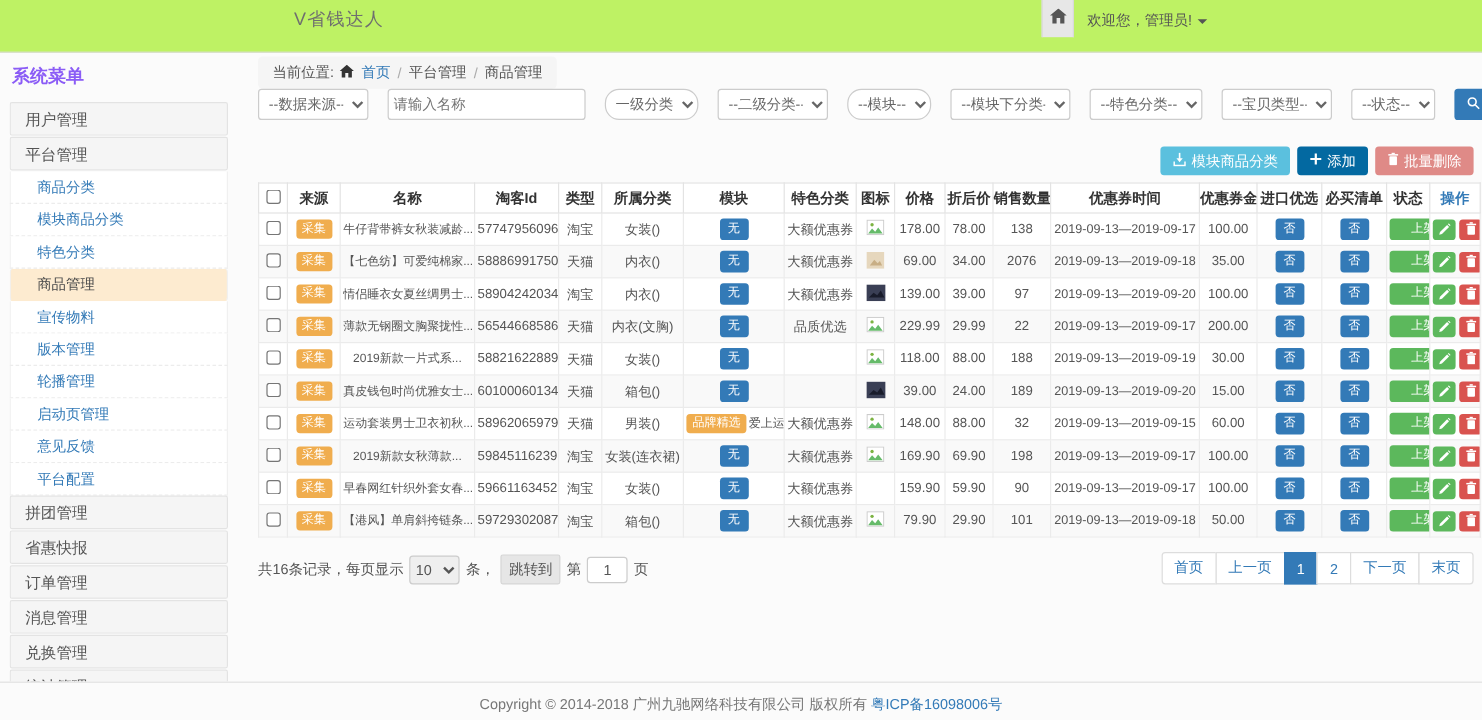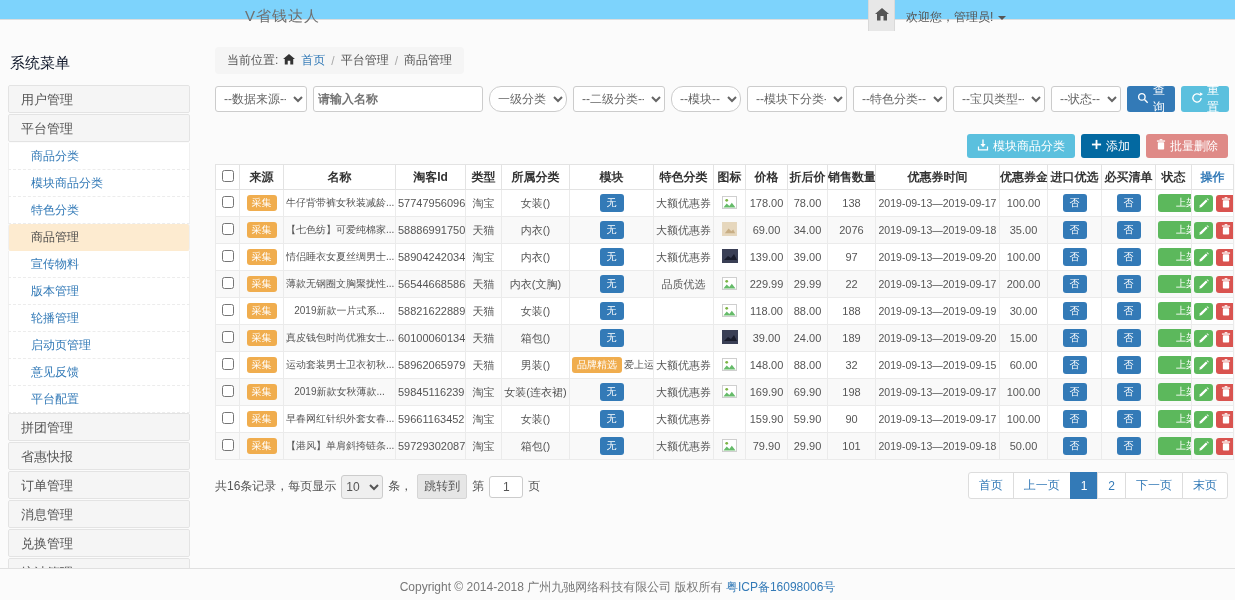--- a/index.html
+++ b/index.html
@@ -1,39 +1,39 @@
 <!DOCTYPE html>
 <html><head>
 <meta charset="utf-8">
 <style>
   *{box-sizing:border-box;margin:0;padding:0}
   html,body{width:1235px;height:600px;overflow:hidden}
   body{font-family:"Liberation Sans","DejaVu Sans",sans-serif;background:#fbfbfb;color:#555;position:relative}
 
   
-  .topbar{height:20px;background:#7dd3fc;border-bottom:1px solid #ddd;position:relative}
+  .topbar{height:44px;background:#bef264;border-bottom:1px solid #ddd;position:relative}
   .topbar-title{position:absolute;left:245px;top:7px;font-size:15px;color:#6f6f6f;letter-spacing:1px}
   .home-box{position:absolute;left:868px;top:0;width:27px;height:31px;background:#e7e7e7;border-left:1px solid #d9d9d9;border-right:1px solid #d9d9d9;display:flex;align-items:center;justify-content:center;cursor:pointer}
   .welcome{position:absolute;left:906px;top:9px;font-size:12px;color:#555;display:flex;align-items:center;gap:5px;cursor:pointer}
   .caret{width:0;height:0;border-left:4px solid transparent;border-right:4px solid transparent;border-top:4px solid #555;display:inline-block}
 
   
   .sidebar{position:absolute;left:8px;top:46px;width:182px;height:522px;overflow:hidden}
-  .sb-title{font-size:15px;font-weight:normal;color:#0f172a;padding:8px 2px 12px 2px}
+  .sb-title{font-size:15px;font-weight:bold;color:#8b5cf6;padding:8px 2px 12px 2px}
   .sb-header{height:28px;line-height:27px;padding-left:12px;background:#f5f5f5;border:1px solid #e3e3e3;border-radius:2px;margin-bottom:1px;font-size:13px;color:#555;cursor:pointer;background-clip:padding-box}
   .sb-sub{height:27px;line-height:26px;padding-left:22px;font-size:12px;color:#337ab7;background:#fff;border-bottom:1px dashed #ececec;border-left:1px solid #f0f0f0;border-right:1px solid #f0f0f0;cursor:pointer;white-space:nowrap}
   .sb-sub.active{background:#fdebd0;border-radius:3px;color:#4a4a4a;border-bottom-color:transparent}
 
   
   .main{position:absolute;left:215px;top:32px;width:1013px;padding-top:15px}
   .crumb{display:inline-flex;align-items:center;gap:5px;background:#f5f5f5;border-radius:4px;padding:5px 12px;font-size:12px;color:#555}
   .crumb .link{color:#337ab7;cursor:pointer}
   .crumb .sep{color:#aaa;padding:0 2px}
 
-  .filters{margin-top:12px;display:flex;align-items:center;gap:6px}
+  .filters{display:flex;align-items:center;gap:16px}
   .filters select,.filters input[type=text]{height:26px;border:1px solid #ccc;border-radius:3px;font-size:12px;color:#666;background:#fff;padding:0 4px;font-family:inherit}
   .btn{height:26px;border:none;border-radius:3px;color:#fff;font-size:12px;padding:0 10px;display:inline-flex;align-items:center;gap:4px;cursor:pointer;font-family:inherit}
   .btn-primary{background:#337ab7}
   .btn-info{background:#5bc0de}
   .btn-success{background:#0369a1}
   .btn-danger-soft{background:#df8a87}
 
   .actions{margin-top:22px;display:flex;justify-content:flex-end;gap:6px}
   .actions .btn{height:24px}
 
@@ -128,21 +128,21 @@
         <span class="link">首页</span>
         <span class="sep">/</span>
         <span>平台管理</span>
         <span class="sep">/</span>
         <span>商品管理</span>
       </span>
   </div>
 
   <div class="filters">
       <select style="width: 92px;"><option>--数据来源--</option></select>
-      <input type="text" placeholder="请输入名称" style="width: 176px; font-weight: bold;">
+      <input type="text" placeholder="请输入名称" style="width: 176px;">
       <select style="width: 92px; border-radius: 12px;"><option>一级分类</option></select>
       <select style="width: 92px;"><option>--二级分类--</option></select>
       <select style="width: 84px; border-radius: 12px;"><option>--模块--</option></select>
       <select style="width: 100px;"><option>--模块下分类--</option></select>
       <select style="width: 104px;"><option>--特色分类--</option></select>
       <select style="width: 92px;"><option>--宝贝类型--</option></select>
       <select style="width: 76px;"><option>--状态--</option></select>
       <button class="btn btn-primary">
         <span><svg width="12" height="12" viewBox="0 0 16 16">
             <circle cx="6.5" cy="6.5" r="4.3" fill="none" stroke="#fff" stroke-width="1.8"></circle>

